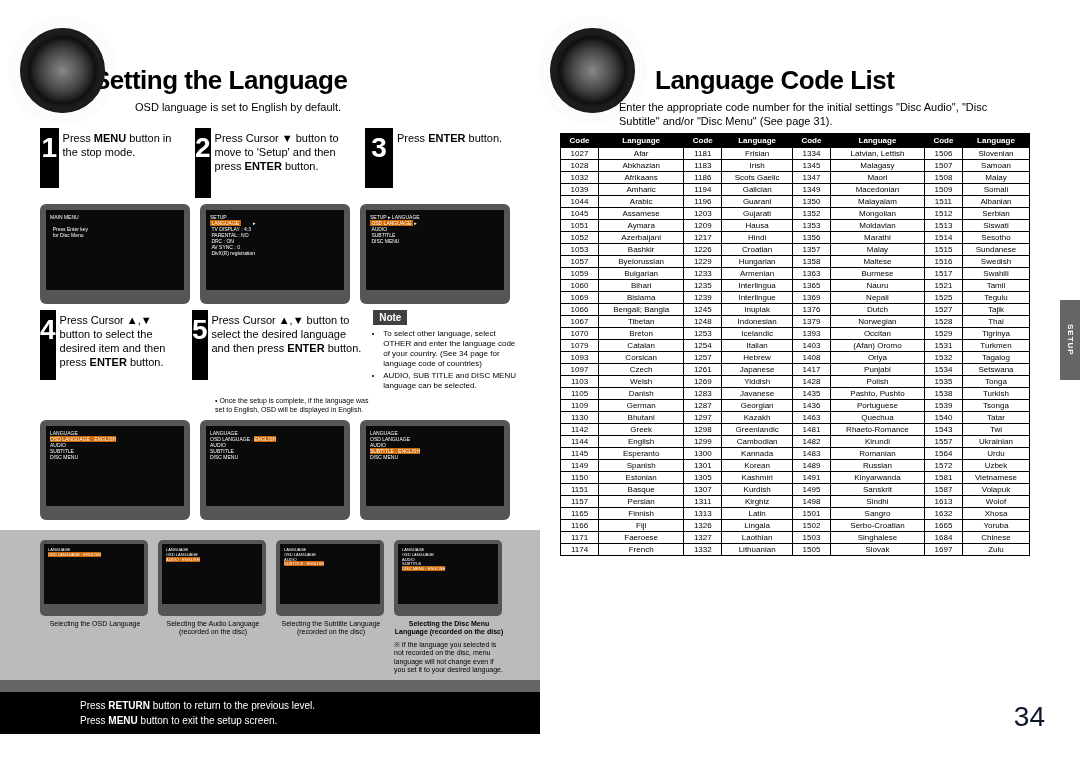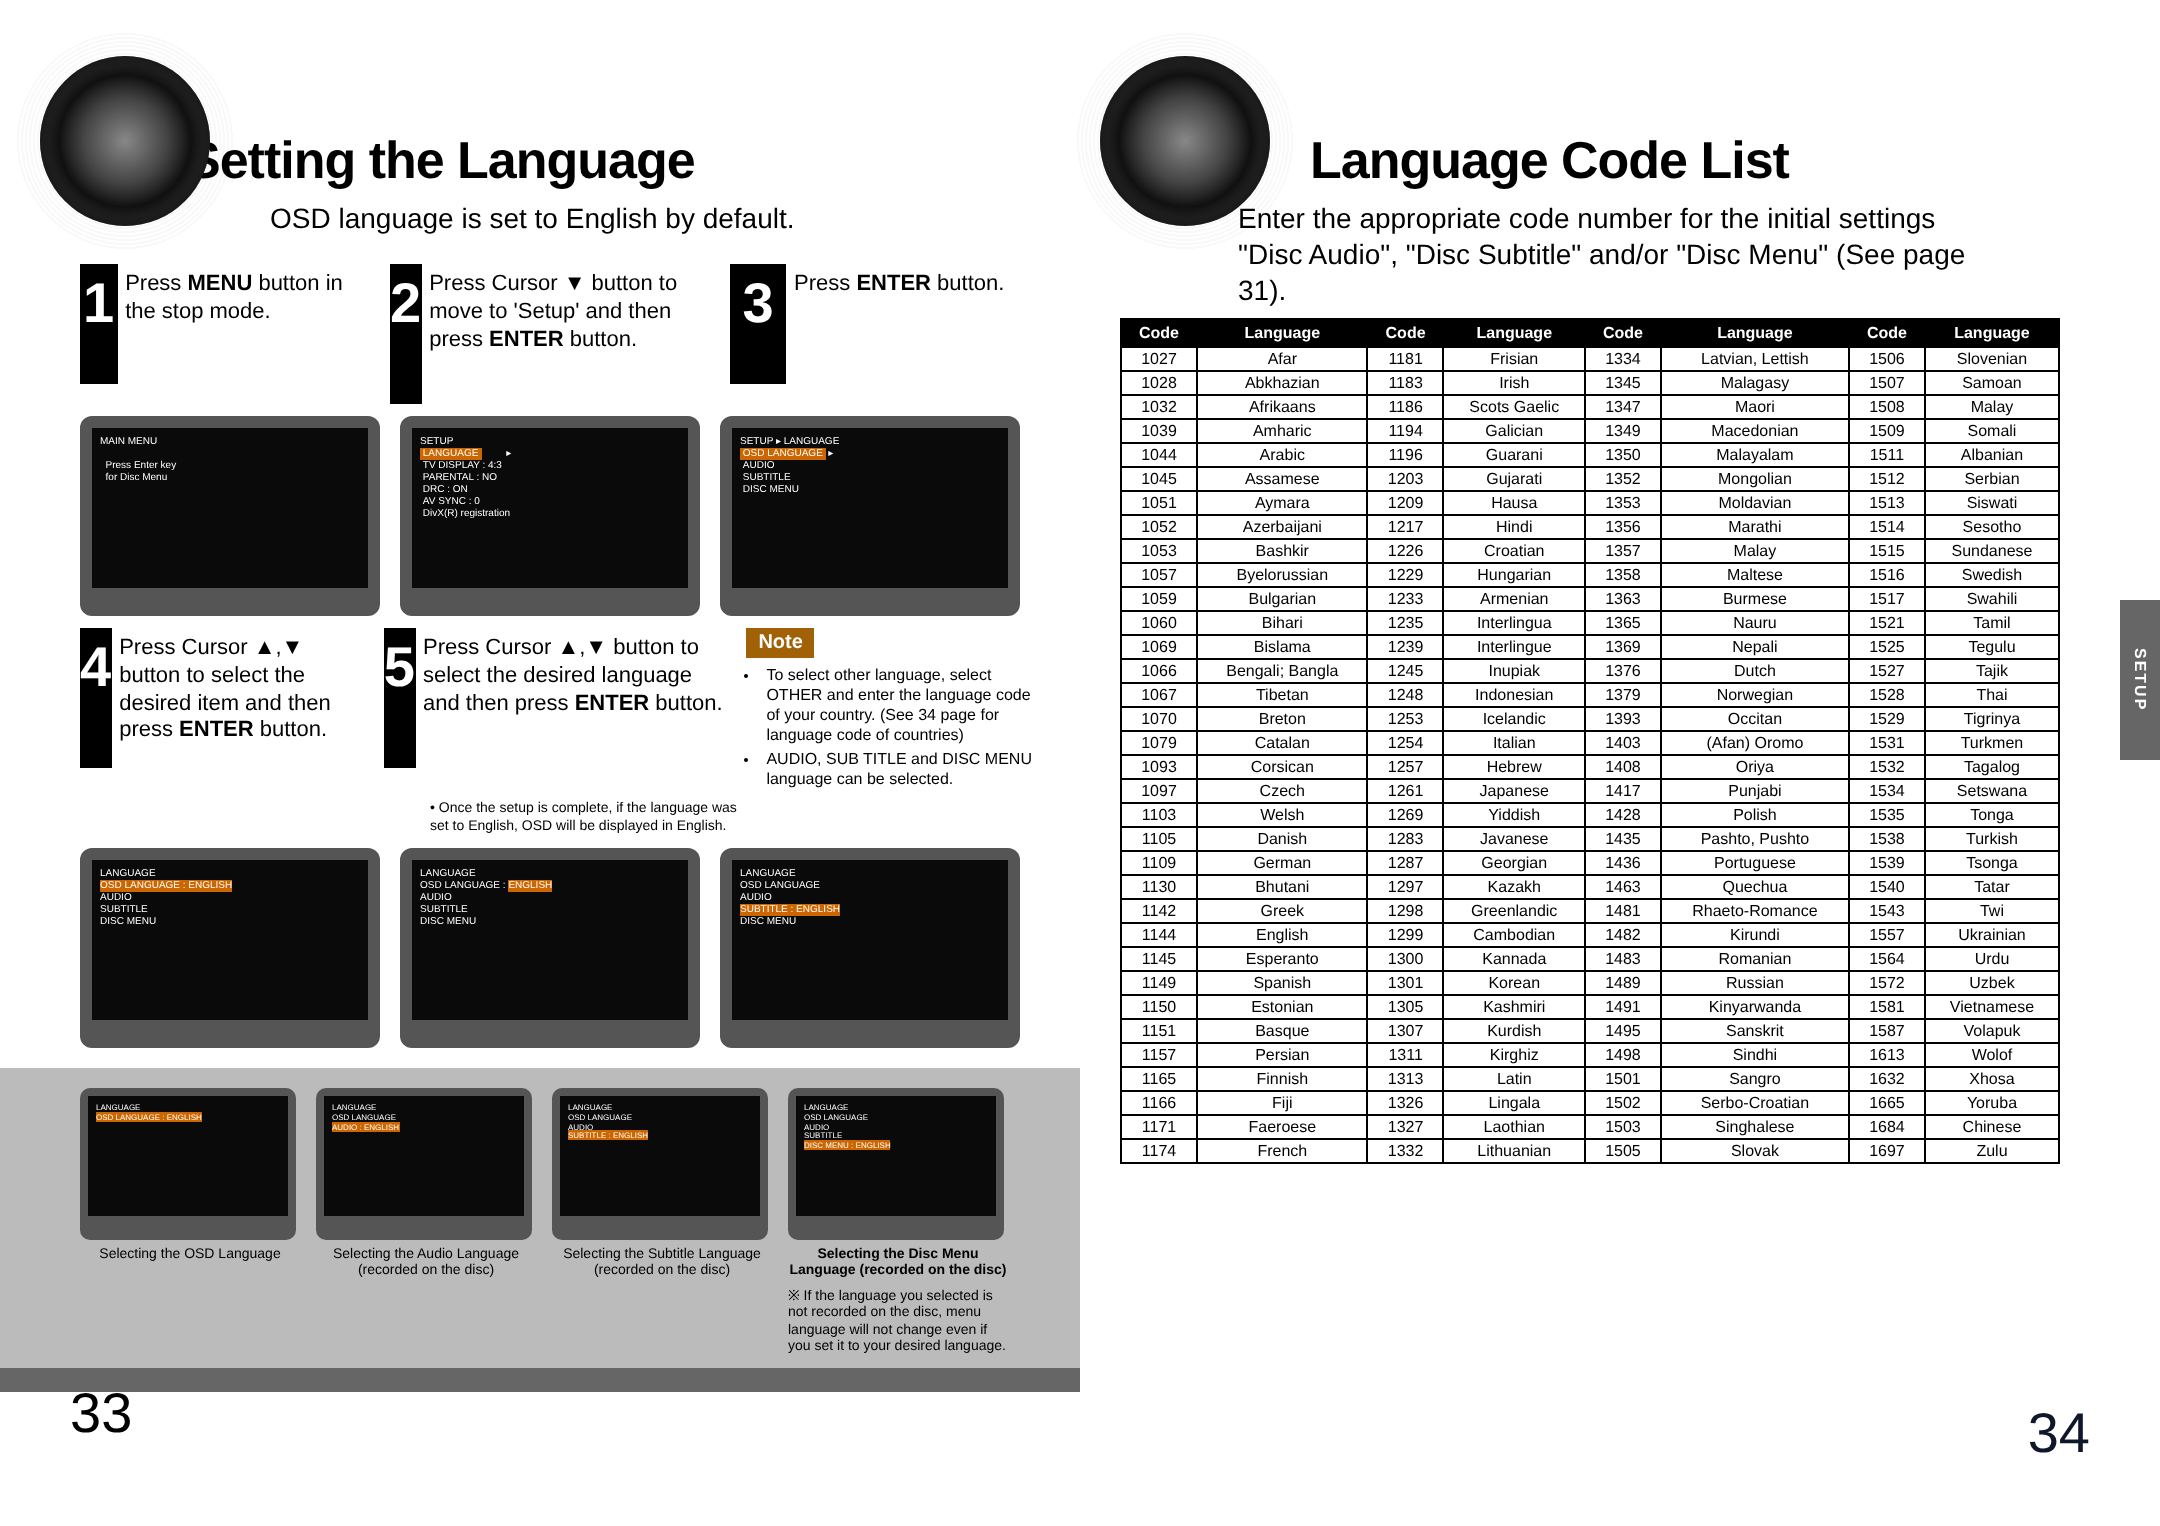--- a/index.html
+++ b/index.html
@@ -47,21 +47,21 @@
     z-index: -1;
     opacity: 0.5;
   }
   .page-title {
     font-size: 26px;
     font-weight: bold;
     margin: 35px 0 4px 53px;
     letter-spacing: -0.5px;
   }
   .page-subtitle {
-    font-size: 14px;
+    font-size: 11px;
     margin-left: 95px;
     line-height: 1.3;
   }
 
   
   .steps-row {
     display: flex;
     gap: 10px;
     margin-top: 14px;
   }
@@ -119,21 +119,21 @@
     padding: 4px;
     box-sizing: border-box;
     overflow: hidden;
     line-height: 1.2;
   }
 
   .note-box {
     width: 150px;
   }
   .note-label {
-    background: #a16207;
+    background: #404040;
     color: #fff;
     font-size: 10px;
     font-weight: bold;
     padding: 2px 6px;
     display: inline-block;
   }
   .note-ul {
     margin: 4px 0 0 10px;
     padding: 0;
     font-size: 8px;
@@ -344,20 +344,24 @@
               <div class="tv-screen">LANGUAGE<br>OSD LANGUAGE<br>AUDIO<br>SUBTITLE<br><span style="background:#c60;">DISC MENU : ENGLISH</span></div>
             </div>
           <div class="cap bold">Selecting the Disc Menu
 Language (recorded on the disc)</div>
           <div class="tiny-note" style="text-align:left;">※ If the language you selected is not recorded on the disc, menu language will not change even if you set it to your desired language.</div>
         </div>
       </div>
     </div>
 
     <div class="mid-bar"></div>
+    <div class="footer-bar">
+      <div style="margin-left:70px;">Press <b>RETURN</b> button to return to the previous level.</div>
+      <div style="margin-left:70px;">Press <b>MENU</b> button to exit the setup screen.</div>
+    </div>
 
     <div class="page-num-left">33</div>
   </div>
 
   <div class="page right">
     <div class="speaker-graphic" style="left:10px;"></div>
     <div class="page-title" style="margin-left:95px;">Language Code List</div>
     <div class="page-subtitle" style="margin-left:59px; width:370px;">Enter the appropriate code number for the initial settings "Disc Audio", "Disc Subtitle" and/or "Disc Menu" (See page 31).</div>
 
     <table class="code-table">

